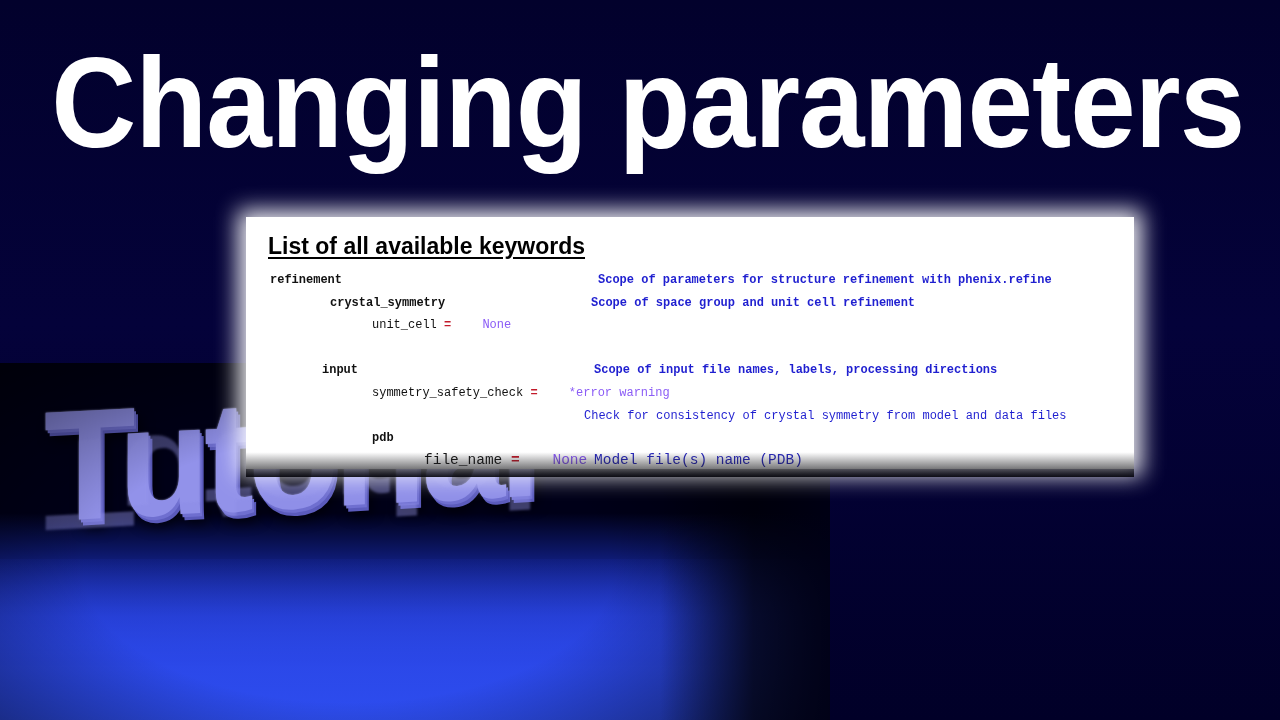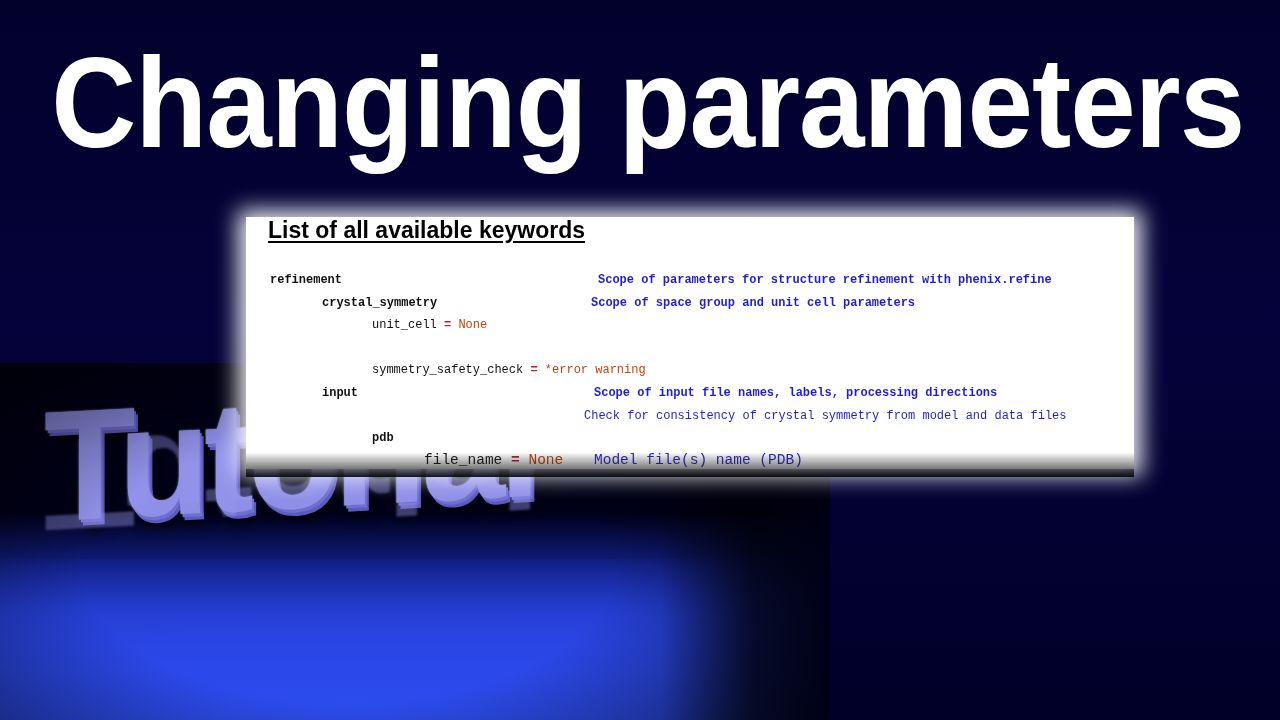--- a/index.html
+++ b/index.html
@@ -141,21 +141,21 @@
     top: 437px;
     width: 888px;
     height: 40px;
     background: linear-gradient(180deg, rgba(255,255,255,0) 0%, rgba(255,255,255,0.0) 38%, rgba(20,20,24,0.55) 78%, rgba(5,5,12,0.92) 100%);
     pointer-events: none;
   }
 
   .panel-heading {
     position: absolute;
     left: 22px;
-    top: 0;
+    top: 16px;
     font-family: "Liberation Sans", sans-serif;
     font-weight: 700;
     font-size: 23px;
     color: #000000;
     text-decoration: underline;
     text-underline-offset: 3px;
     white-space: nowrap;
   }
 
   .kwlist {
@@ -173,21 +173,21 @@
     white-space: nowrap;
   }
   .kw-name {
     position: absolute;
     top: 0;
     font-family: "Liberation Mono", monospace;
     color: #111111;
   }
   .kw-name.bold { font-weight: 700; }
   .kw-eq   { color: #c21a2a; font-weight: 700; }
-  .kw-val  { color: #c2410c; }
+  .kw-val  { color: #8b5cf6; margin-left: 24px; }
   .kw-desc {
     position: absolute;
     top: 0;
     color: #1f1fd0;
     font-family: "Liberation Mono", monospace;
     font-weight: 700;
   }
   .kw-desc.light { font-weight: 400; }
 
   
@@ -226,33 +226,33 @@
   <div class="panel-glow"></div>
 
   <div class="panel">
     <div class="panel-heading">List of all available keywords</div>
     <div class="kwlist" id="kwlist">
         <div class="kwrow">
           <span class="kw-name bold" style="left: 24px;">refinement</span>
           <span class="kw-desc" style="left: 352px;">Scope of parameters for structure refinement with phenix.refine</span>
         </div>
         <div class="kwrow">
-          <span class="kw-name bold" style="left: 76px;">crystal_symmetry</span>
-          <span class="kw-desc" style="left: 345px;">Scope of space group and unit cell parameters</span>
+          <span class="kw-name bold" style="left: 84px;">crystal_symmetry</span>
+          <span class="kw-desc" style="left: 345px;">Scope of space group and unit cell refinement</span>
         </div>
         <div class="kwrow">
           <span class="kw-name" style="left: 126px;">unit_cell<span class="kw-eq"> = </span><span class="kw-val">None</span></span>
         </div>
         <div class="kwrow"></div>
-        <div class="kwrow">
-          <span class="kw-name" style="left: 126px;">symmetry_safety_check<span class="kw-eq"> = </span><span class="kw-val">*error warning</span></span>
-        </div>
         <div class="kwrow">
           <span class="kw-name bold" style="left: 76px;">input</span>
           <span class="kw-desc" style="left: 348px;">Scope of input file names, labels, processing directions</span>
+        </div>
+        <div class="kwrow">
+          <span class="kw-name" style="left: 126px;">symmetry_safety_check<span class="kw-eq"> = </span><span class="kw-val">*error warning</span></span>
         </div>
         <div class="kwrow">
           <span class="kw-desc light" style="left: 338px;">Check for consistency of crystal symmetry from model and data files</span>
         </div>
         <div class="kwrow">
           <span class="kw-name bold" style="left: 126px;">pdb</span>
         </div>
       </div>
   </div>
 

